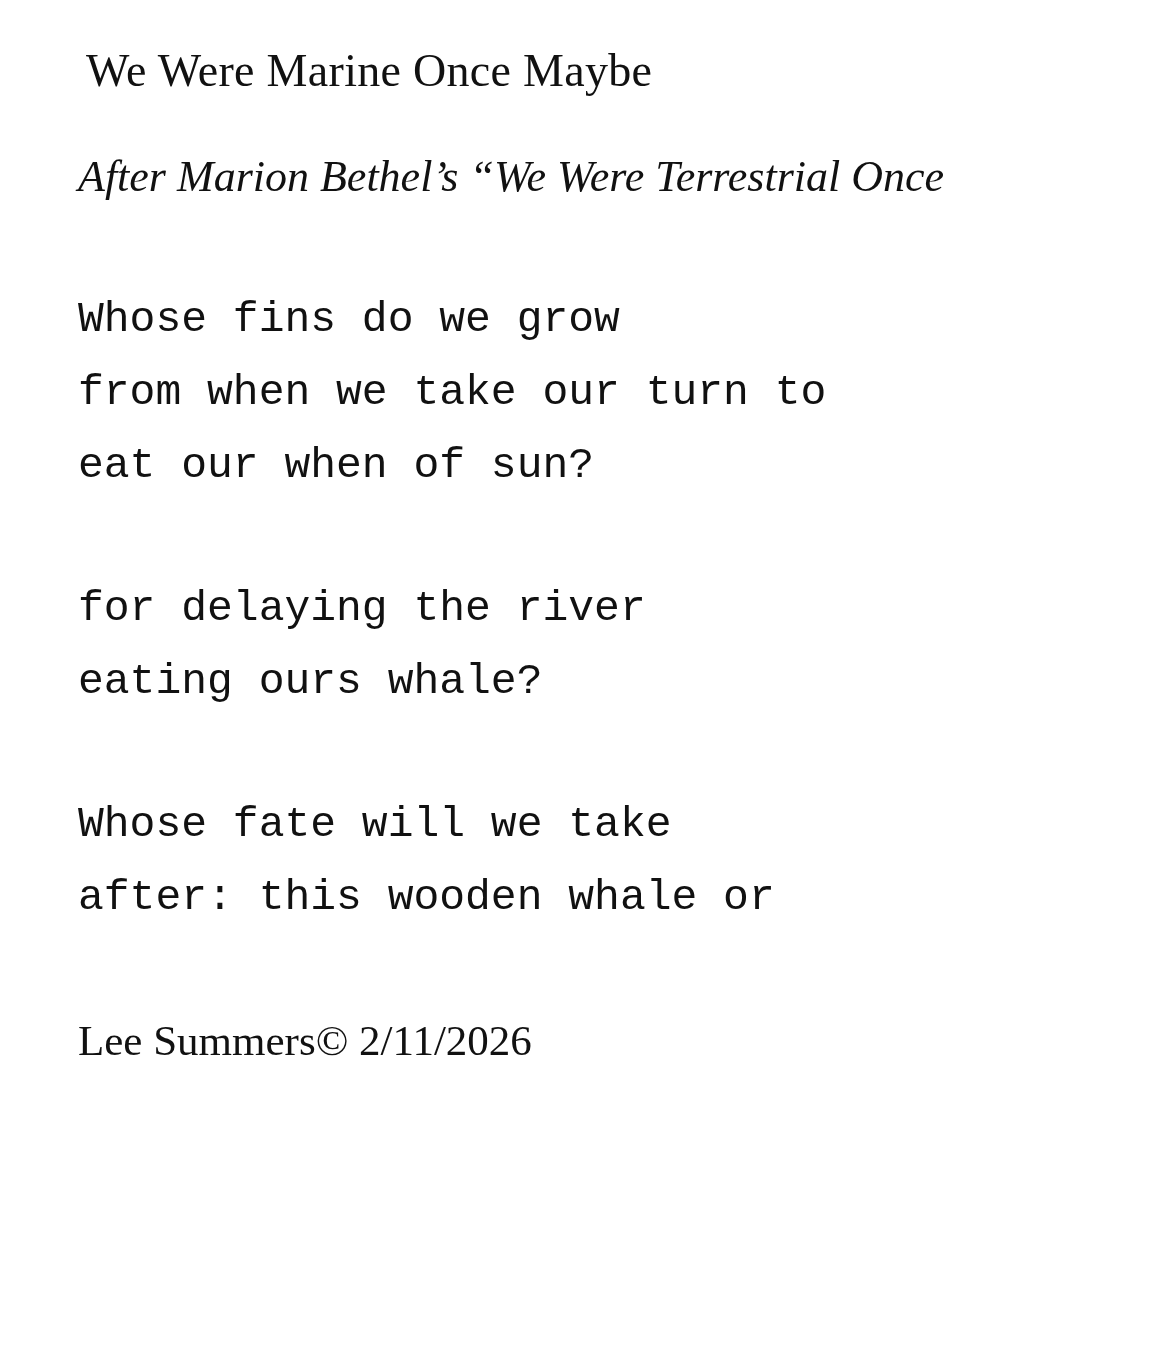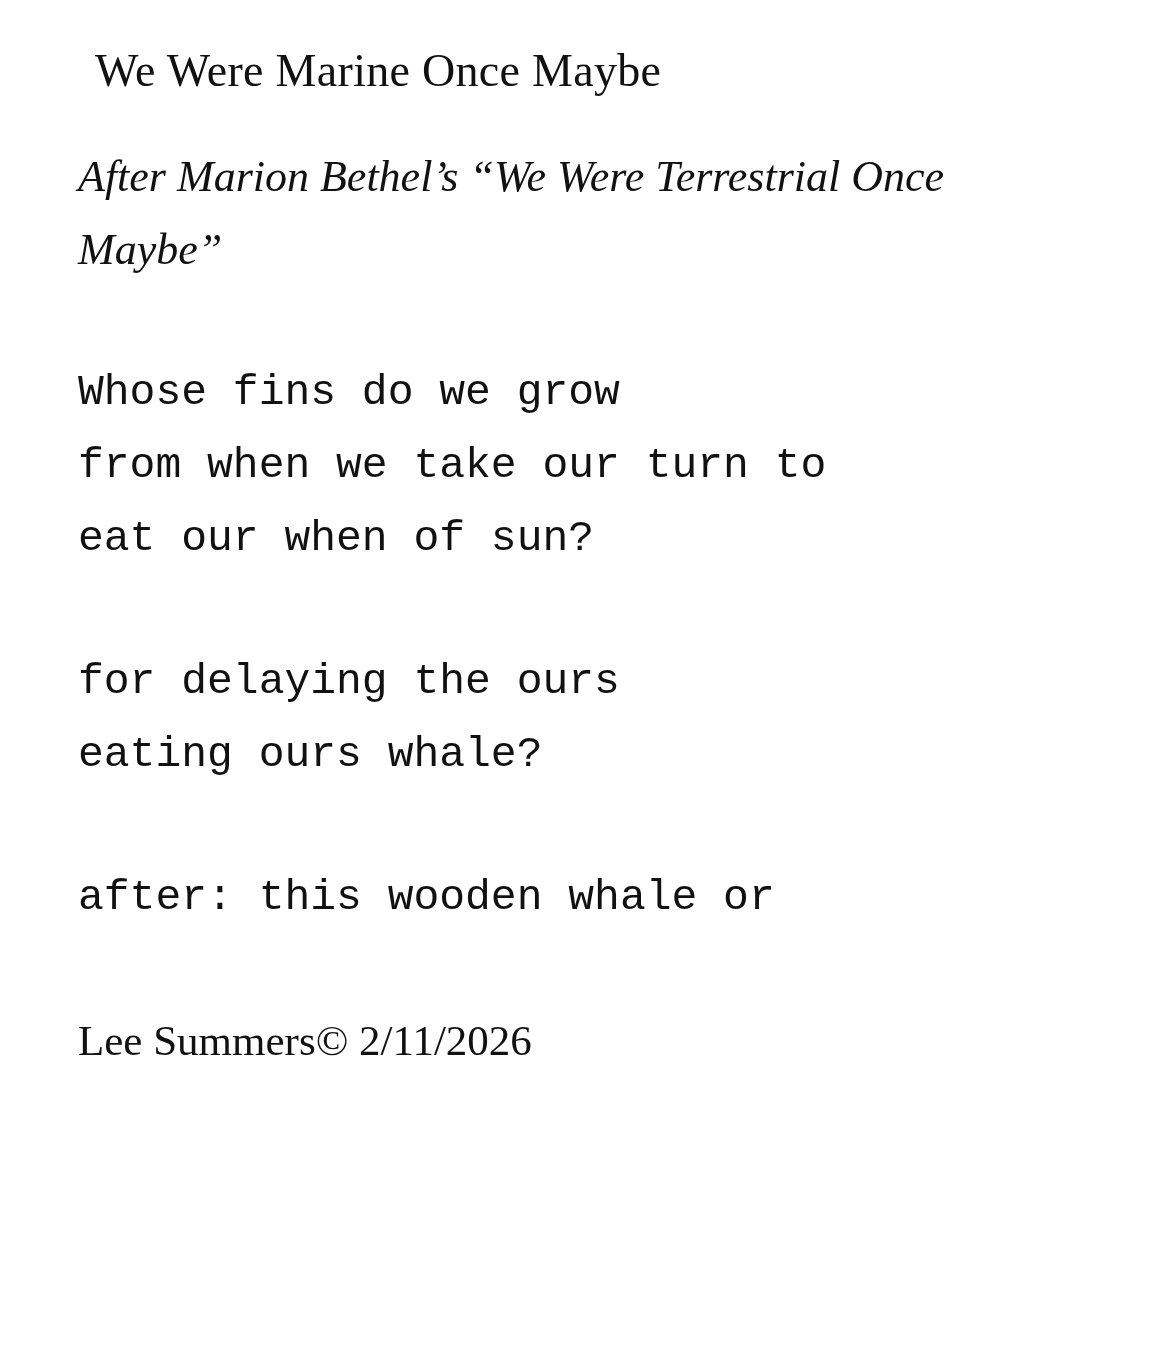--- a/index.html
+++ b/index.html
@@ -17,21 +17,21 @@
   .page {
     width: 1170px;
     height: 1349px;
     box-sizing: border-box;
     padding: 42px 80px 0 78px;
   }
   .poem-title {
     font-size: 46px;
     font-weight: 400;
     line-height: 1.25;
-    margin: 0 0 40px 17px;
+    margin: 0 0 40px 8px;
     letter-spacing: 0.3px;
   }
   .epigraph {
     font-size: 44px;
     font-style: italic;
     line-height: 73px;
     margin: 0;
     max-width: 960px;
     font-family: Liberation Serif, serif;
   }
@@ -52,33 +52,33 @@
 </style>
 </head>
 <body style="background: rgb(255, 255, 255); color: rgb(17, 17, 17);">
 
 <main class="page">
 
   <h1 class="poem-title">We Were Marine Once Maybe</h1>
 
   <p class="epigraph">
     <span class="line">After Marion Bethel’s “We Were Terrestrial Once</span>
-    <span class="line">Maybe”</span>
   </p>
 
   <p class="stanza">
     <span class="line">Whose fins do we grow</span>
     <span class="line">from when we take our turn to</span>
     <span class="line">eat our when of sun?</span>
   </p>
 
   <p class="stanza">
-    <span class="line">for delaying the ours</span>
+    <span class="line">for delaying the river</span>
     <span class="line">eating ours whale?</span>
   </p>
 
   <p class="stanza">
+    <span class="line">Whose fate will we take</span>
     <span class="line">after: this wooden whale or</span>
   </p>
 
   <p class="attribution">Lee Summers© 2/11/2026</p>
 
 </main>
 
 </body></html>

